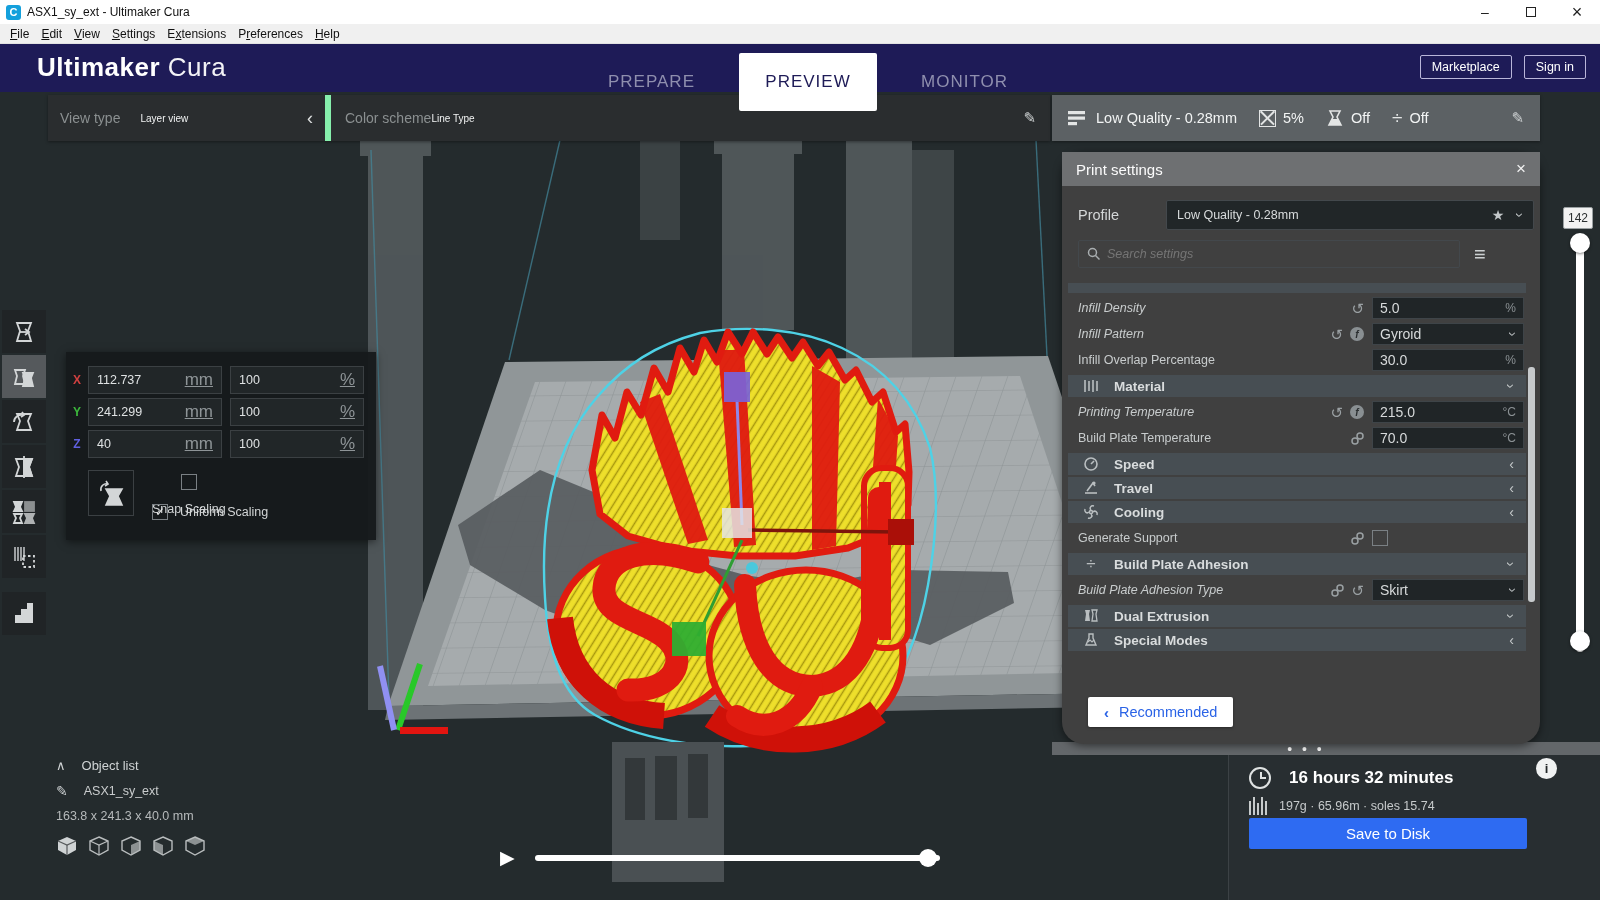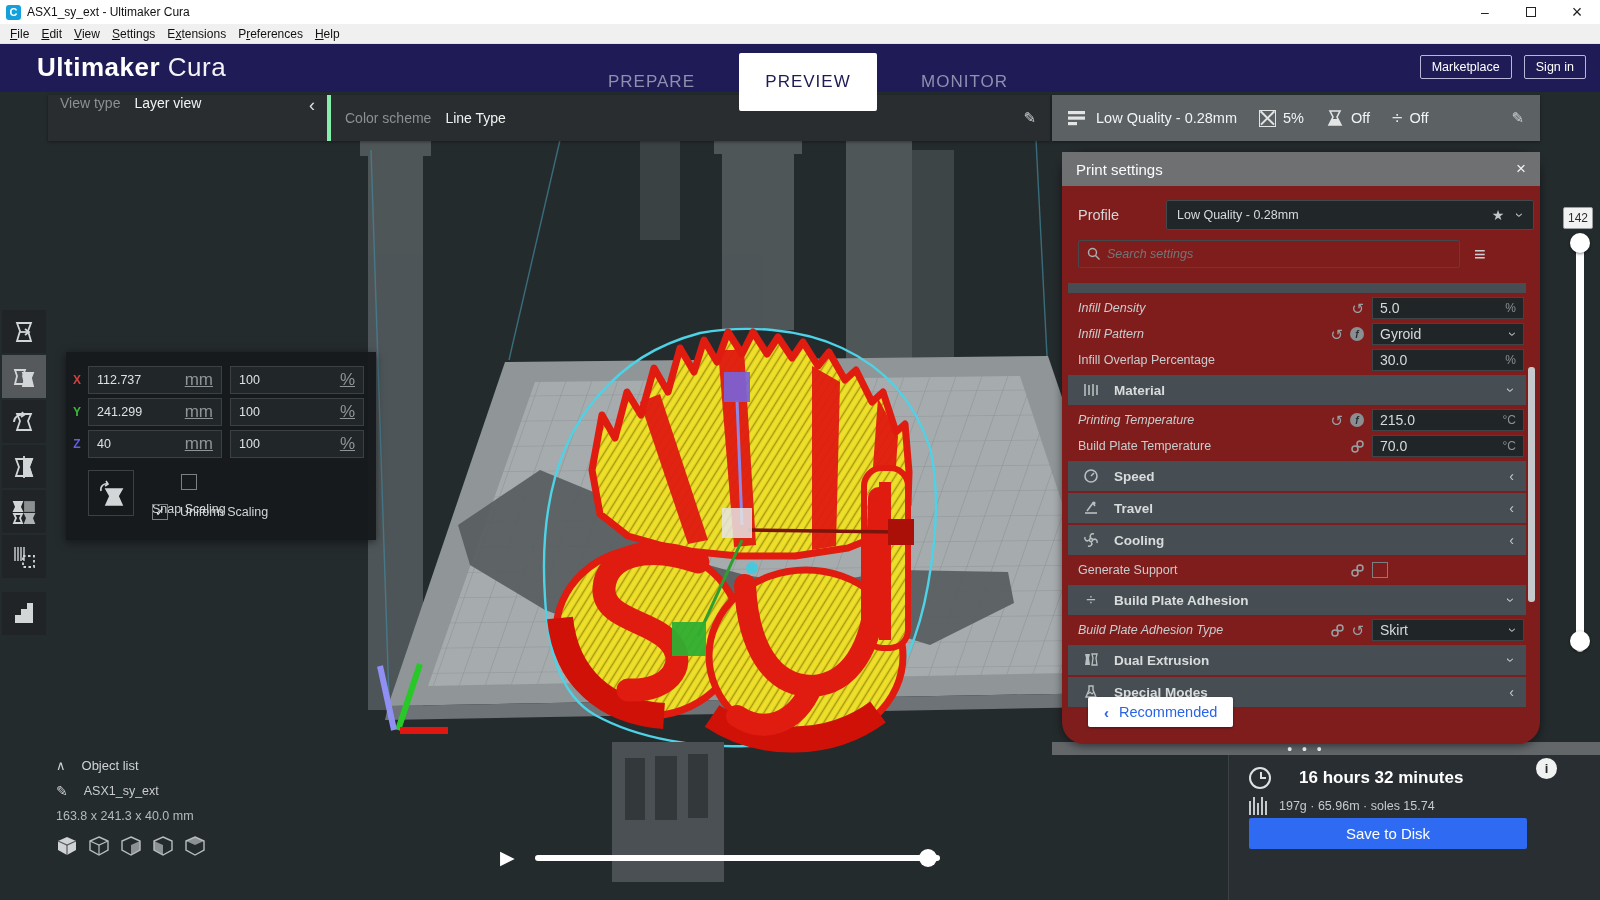--- a/index.html
+++ b/index.html
@@ -29,42 +29,42 @@
   #stage-tabs { position:absolute; left:598px; top:9px; width:420px; display:flex; align-items:center;
                 justify-content:space-between; }
   .stage-tab { color:#8f8fae; font-size:17px; letter-spacing:1px; padding:6px 10px; }
   .stage-tab.active { background:#fff; color:#1e1b57; border-radius:2px; padding:19px 26px; font-weight:400; }
   #hdr-right { position:absolute; right:14px; top:11px; display:flex; gap:12px; }
   .hdr-btn { border:1px solid #b9b6d9; color:#fff; font-size:12.5px; padding:4px 11px; border-radius:2px; }
 
   
   #view-bar { left:48px; top:95px; width:1002px; height:46px; background:#2a2d2f; z-index:10;
               display:flex; align-items:center; box-shadow:0 1px 3px rgba(0,0,0,.4); }
-  #view-type { width:283px; height:100%; display:flex; align-items:flex-start; padding:0 12px; border-right:4px solid #86efac; }
+  #view-type { width:283px; height:100%; display:flex; align-items:center; padding:0 12px; border-right:6px solid #86efac;gap:20px; }
   .bar-label { color:#8b9091; font-size:14px; }
-  .bar-value { color:#f1f3f3; font-size:14px; margin-left:14px; }
+  .bar-value { color:#f1f3f3; font-size:10px; }
   .chev-left { color:#dfe2e2; margin-left:auto; font-size:18px; }
   #color-scheme { flex:1; height:100%; display:flex; align-items:center; padding:0 14px; }
   .pencil { color:#cfd3d4; font-size:15px; }
   #view-bar .pencil { margin-left:auto; }
 
   
   #summary-bar { left:1052px; top:95px; width:488px; height:46px; background:#5c6164; z-index:10;
                  display:flex; align-items:center; padding:0 16px; color:#f2f4f4; box-shadow:0 1px 3px rgba(0,0,0,.4); }
   #summary-bar .txt { font-size:14.5px; margin-left:10px; }
   .sum-group { display:flex; align-items:center; margin-left:22px; }
   .sum-group .txt2 { font-size:14.5px; margin-left:7px; }
   #summary-bar .pencil { margin-left:auto; }
   .icon-infill { width:17px; height:17px; border:1.5px solid #e3e5e5; position:relative; }
   .icon-infill:before, .icon-infill:after { content:""; position:absolute; left:-2px; top:6px; width:19px; height:1.5px;
       background:#e3e5e5; }
   .icon-infill:before { transform:rotate(45deg); } .icon-infill:after { transform:rotate(-45deg); }
 
   
-  #panel { left:1062px; top:152px; width:478px; height:592px; background:#7f1d1d; z-index:9;
+  #panel { left:1062px; top:152px; width:478px; height:592px; background:#404040; z-index:9;
            box-shadow:0 2px 8px rgba(0,0,0,.5);border-radius:22px; }
   #panel-header { position:absolute; left:0; top:0; width:478px; height:34px; background:#6e7072;
                   display:flex; align-items:center; padding:0 14px; }
   #panel-header .t { color:#fbfbfb; font-size:15px; }
   #panel-close { margin-left:auto; color:#f2f2f2; font-size:17px; }
   #profile-row { position:absolute; left:0; top:48px; width:478px; height:30px; display:flex; align-items:center; }
   #profile-row .lbl { color:#d4d7d8; font-size:14.5px; margin-left:16px; }
   #profile-dd { position:absolute; left:104px; top:0; width:368px; height:30px; background:#212628;
                 border:1px solid #43484c; border-radius:2px; display:flex; align-items:center; padding:0 10px; }
   #profile-dd .val { color:#d8dbdc; font-size:12.5px; }
@@ -86,39 +86,39 @@
   .ic-revert { color:#9aa0a3; font-size:15px; line-height:1; }
   .ic-fx { width:14px; height:14px; border-radius:50%; background:#898f92; color:#2b2f31; font-size:10px;
            font-style:italic; font-weight:bold; display:flex; align-items:center; justify-content:center; }
   .field { width:152px; height:22px; background:#202527; border:1px solid #3e4448; display:flex;
            align-items:center; padding:0 7px; flex:0 0 auto; }
   .field .val { color:#d7dadb; font-size:14px; flex:1; }
   .field .unit { color:#8b9194; font-size:12px; }
   .field .dd-chev { color:#b9bdbf; }
   .dd-chev { display:inline-block; font-size:14px; transform:rotate(90deg); }
   .chevL { display:inline-block; font-size:14px; }
-  .secrow { height:30px; background:#474e53; display:flex; align-items:center; padding:0 12px 0 10px; margin:2px 0; }
+  .secrow { height:22px; background:#474e53; display:flex; align-items:center; padding:0 12px 0 10px; margin:2px 0; }
   .secrow .sic { width:26px; display:flex; justify-content:center; color:#b9bec0; }
   .secrow .lbl { color:#d9dcdd; font-size:13.5px; font-weight:bold; margin-left:10px; }
   .secrow .chev { margin-left:auto; color:#c6cacb; }
   .checkbox { width:16px; height:16px; border:1px solid #7a8084; background:transparent; display:flex;
               align-items:center; justify-content:center; color:#e8eaea; font-size:12px; }
   #scrollbar { position:absolute; left:466px; top:215px; width:7px; height:235px; background:#c7cacc; border-radius:3px; }
   #recommended { position:absolute; left:26px; top:545px; height:30px; padding:0 16px; background:#fff;
                  border-radius:2px; display:flex; align-items:center; gap:10px; box-shadow:0 1px 3px rgba(0,0,0,.4);}
   #recommended .c { color:#2a63e6; font-size:15px; font-weight:bold; }
   #recommended .t { color:#2a63e6; font-size:14.5px; }
 
   
   #dots-strip { left:1052px; top:742px; width:548px; height:13px; background:#63676a; z-index:8;
                 display:flex; align-items:center; justify-content:center; }
   #dots-strip .dots { color:#fff; font-size:14px; letter-spacing:3px; line-height:6px; margin-left:-40px; }
   #job-panel { left:1228px; top:755px; width:372px; height:145px; background:#282e31; z-index:8;
                border-left:1px solid #3c4245; }
-  #job-time { position:absolute; left:20px; top:12px; display:flex; align-items:center; gap:28px; }
+  #job-time { position:absolute; left:20px; top:12px; display:flex; align-items:center; gap:18px; }
   #job-time .t { color:#fff; font-size:17px; font-weight:bold; }
   .clock { width:22px; height:22px; border:2px solid #dfe2e2; border-radius:50%; position:relative; }
   .clock:before { content:""; position:absolute; left:9px; top:3px; width:2px; height:7px; background:#dfe2e2; }
   .clock:after { content:""; position:absolute; left:9px; top:8px; width:6px; height:2px; background:#dfe2e2; }
   #info-icon { position:absolute; left:1536px; top:758px; width:21px; height:21px; border-radius:50%;
                background:#f0f2f2; color:#23282a; font-size:13px; font-weight:bold; display:flex;
                align-items:center; justify-content:center; z-index:9; }
   #job-mat { position:absolute; left:20px; top:42px; display:flex; align-items:center; gap:12px; }
   #job-mat .t { color:#c6cacb; font-size:12.5px; }
   .matbars { display:flex; gap:2px; align-items:flex-end; height:18px; }

